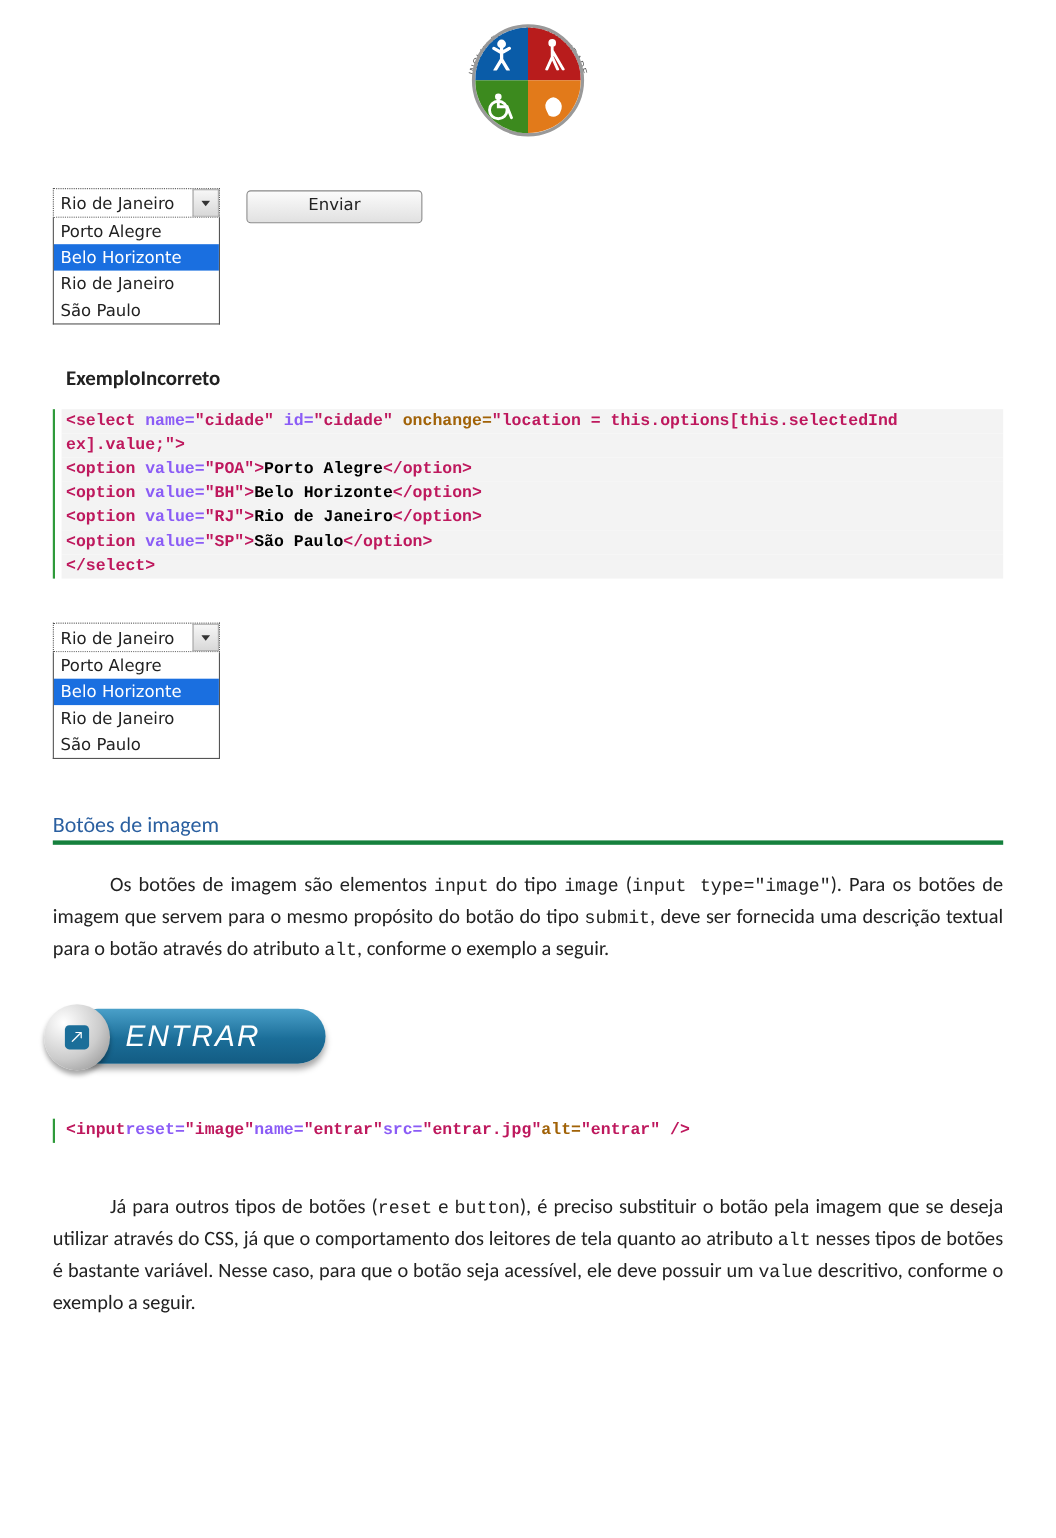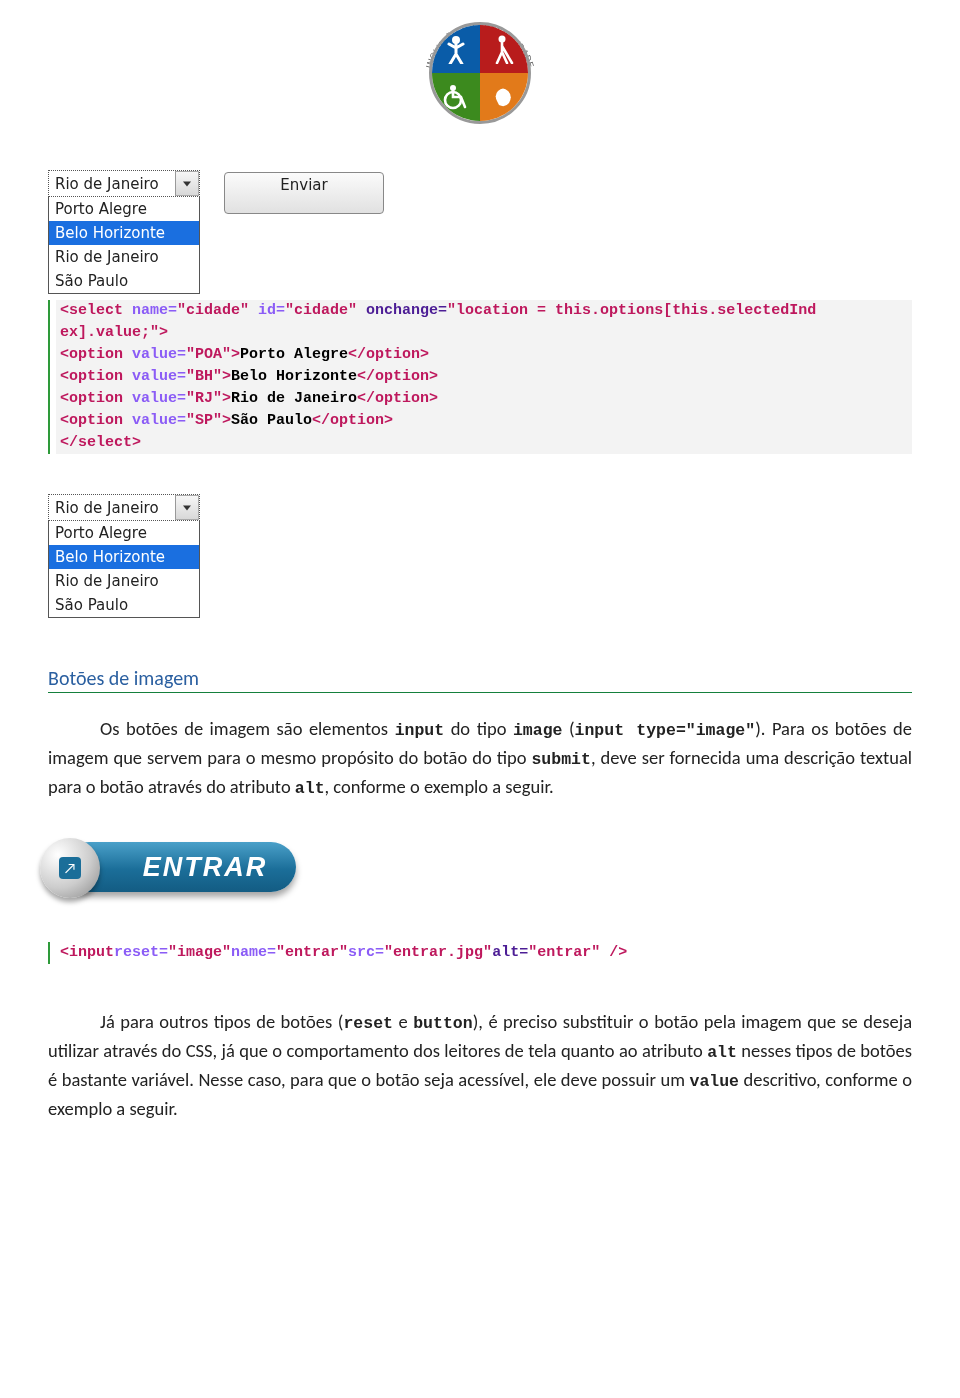--- a/index.html
+++ b/index.html
@@ -93,21 +93,21 @@
   .listbox .opt {
     padding: 1px 6px;
     line-height: 22px;
   }
   .listbox .opt.selected {
     background: #1a6fe0;
     color: #fff;
   }
   .send-btn {
     margin-top: 2px;
-    height: 42px;
+    height: 30px;
     width: 160px;
     border: 1px solid #888;
     border-radius: 4px;
     background: linear-gradient(#fbfbfb,#e1e1e1);
     font-family: "DejaVu Sans", Arial, sans-serif;
     font-size: 15px;
     text-align: center;
     line-height: 24px;
     color: #222;
   }
@@ -130,70 +130,69 @@
     margin: 0 0 8px 0;
     white-space: pre;
   }
   .codeblock .line {
     background: #f3f3f3;
     padding: 0 4px;
     display: block;
   }
   .c-blue { color: #be185d; }
   .c-green { color: #8b5cf6; }
-  .c-red { color: #4c1d95; }
+  .c-red { color: #a16207; }
   .c-black { color: #000; }
 
   .section-title {
     color: #2a5fa0;
     font-family: Calibri, Arial, sans-serif;
     font-size: 20px;
     font-weight: 500;
-    border-bottom: 1px solid #15803d;
+    border-bottom: 4px solid #15803d;
     padding-bottom: 2px;
     margin: 48px 0 22px 0;
   }
 
   .body-text {
     font-family: Calibri, Arial, sans-serif;
     font-size: 18.5px;
     line-height: 27px;
     text-align: justify;
     margin: 0 0 18px 0;
   }
   .body-text.indent { text-indent: 52px; }
   .mono-inline {
     font-family: "Courier New", monospace;
-    font-weight: bold;
+    font-weight: normal;
     font-size: 16.5px;
   }
 
   .enter-btn {
     width: 268px;
     height: 68px;
     position: relative;
     margin: 34px 0 38px -12px;
   }
   .enter-btn .pill {
     position: absolute;
     left: 28px; top: 6px;
     width: 232px; height: 50px;
     border-radius: 26px;
     background: linear-gradient(#4aa0c9,#1b6e99 55%,#135c83);
     box-shadow: 0 5px 6px rgba(0,0,0,0.35);
     color: #fff;
     font-family: Arial, sans-serif;
-    font-weight: bold;
+    font-weight: normal;
     font-style: italic;
     font-size: 27px;
     letter-spacing: 2px;
     display: flex;
     align-items: center;
     padding-left: 50px;
-    justify-content: center;
   }
   .enter-btn .ball {
     position: absolute;
     left: 4px; top: 2px;
     width: 60px; height: 60px;
     border-radius: 50%;
     background: radial-gradient(circle at 30% 28%, #fff, #ccc 55%, #888);
     box-shadow: 0 4px 5px rgba(0,0,0,0.35);
     display: flex;
     align-items: center;
@@ -281,20 +280,21 @@
       <div class="listbox">
         <div class="opt">Porto Alegre</div>
         <div class="opt selected">Belo Horizonte</div>
         <div class="opt">Rio de Janeiro</div>
         <div class="opt">São Paulo</div>
       </div>
     </div>
     <div class="send-btn">Enviar</div>
   </div>
 
+  <div class="h-example">ExemploIncorreto</div>
 
   <div class="codeblock"><span class="line"><span class="c-blue">&lt;select</span><span class="c-green"> name=</span><span class="c-blue">"cidade"</span><span class="c-green"> id=</span><span class="c-blue">"cidade"</span><span class="c-red"> onchange=</span><span class="c-blue">"location = this.options[this.selectedInd</span></span><span class="line"><span class="c-blue">ex].value;"</span><span class="c-blue">&gt;</span></span><span class="line"><span class="c-blue">&lt;option</span><span class="c-green"> value=</span><span class="c-blue">"POA"</span><span class="c-blue">&gt;</span><span class="c-black">Porto Alegre</span><span class="c-blue">&lt;/option&gt;</span></span><span class="line"><span class="c-blue">&lt;option</span><span class="c-green"> value=</span><span class="c-blue">"BH"</span><span class="c-blue">&gt;</span><span class="c-black">Belo Horizonte</span><span class="c-blue">&lt;/option&gt;</span></span><span class="line"><span class="c-blue">&lt;option</span><span class="c-green"> value=</span><span class="c-blue">"RJ"</span><span class="c-blue">&gt;</span><span class="c-black">Rio de Janeiro</span><span class="c-blue">&lt;/option&gt;</span></span><span class="line"><span class="c-blue">&lt;option</span><span class="c-green"> value=</span><span class="c-blue">"SP"</span><span class="c-blue">&gt;</span><span class="c-black">São Paulo</span><span class="c-blue">&lt;/option&gt;</span></span><span class="line"><span class="c-blue">&lt;/select&gt;</span></span></div>
 
   <div class="spacer-sm"></div>
 
   <div class="combo-row">
     <div class="combo">
       <div class="combo-closed">
         <div class="val">Rio de Janeiro</div>
         <div class="btn">

